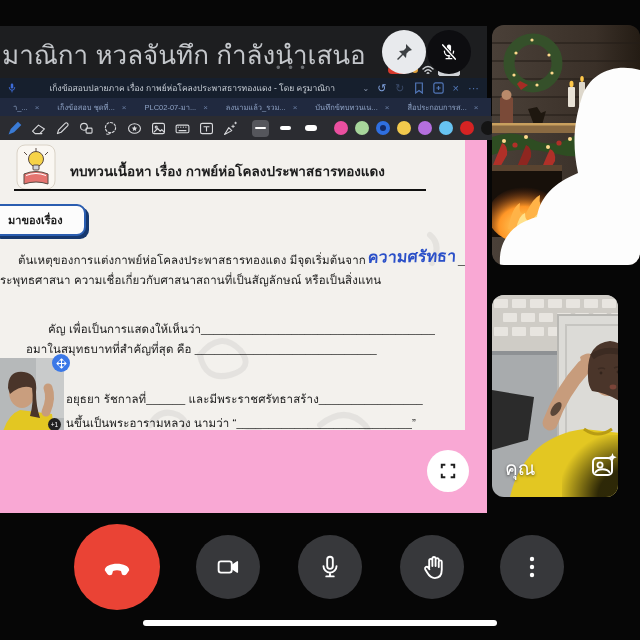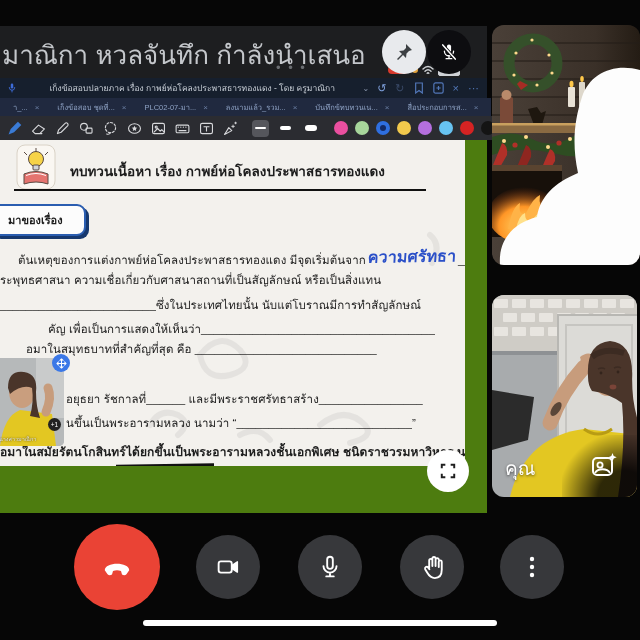--- a/index.html
+++ b/index.html
@@ -13,21 +13,21 @@
   #banner-handle{left:276px;top:34px;color:#6a6d71;font-size:13px;letter-spacing:2px;}
   .round-btn{border-radius:50%;display:flex;align-items:center;justify-content:center;}
   #pin-btn{left:382px;top:4px;width:44px;height:44px;background:#e8eaed;}
   #micoff-btn{left:427px;top:4px;width:44px;height:44px;background:#0d0d10;}
   #statusbits{left:388px;top:38px;width:96px;height:12px;display:flex;align-items:center;gap:4px;}
   .pill{width:20px;height:8px;background:#d93a2c;border-radius:4px;}
   .odot{width:6px;height:6px;background:#e2a23c;border-radius:50%;}
   .batt{width:20px;height:9px;border:1px solid #cfd2d6;border-radius:2px;background:#cfd2d6;}
 
   
-  #share{left:0;top:78px;width:487px;height:435px;background:#4d7c0f;}
+  #share{left:0;top:78px;width:487px;height:435px;background:#f9a8d4;}
   #titlebar{left:0;top:0;width:487px;height:20px;background:#161f2d;display:flex;align-items:center;}
   #titlebar .title{flex:1;text-align:center;color:#ccd2da;font-size:8.5px;white-space:nowrap;overflow:hidden;}
   #title-icons{display:flex;align-items:center;gap:9px;padding:0 8px;font-size:11px;color:#5277b8;}
   #title-icons .undo{color:#7fa0dc;} #title-icons .redo{color:#3a4a68;}
   #tabbar{left:0;top:20px;width:487px;height:18px;background:#20293f;display:flex;align-items:center;
           padding-left:4px;gap:0;}
   .tab{display:inline-flex;align-items:center;gap:7px;padding:0 9px;font-size:7.5px;color:#8ea2c4;
        white-space:nowrap;height:100%;}
   .tab .x{color:#6b7fa3;font-size:8px;}
   .tab.active{color:#f2f4f8;font-weight:bold;font-size:8px;}
@@ -38,21 +38,21 @@
   .tool svg{stroke:#d8d9dc;fill:none;stroke-width:1.3;stroke-linecap:round;stroke-linejoin:round;}
   #thick-group{display:flex;align-items:center;gap:8px;margin-left:6px;}
   .thick{width:17px;height:17px;display:flex;align-items:center;justify-content:center;border-radius:4px;}
   .thick.sel{background:#55565c;}
   .tline{background:#fff;border-radius:3px;}
   #palette{display:flex;align-items:center;gap:7px;margin-left:8px;}
   .swatch{width:14px;height:14px;border-radius:50%;flex:none;position:relative;}
   .swatch.sel::after{content:"";position:absolute;inset:4px;border-radius:50%;background:#132a66;}
 
   
-  #doc{left:0;top:62px;width:465px;height:326px;background:#f3f1ed;color:#1c1c1c;overflow:hidden;}
+  #doc{left:0;top:62px;width:465px;height:290px;background:#f3f1ed;color:#1c1c1c;overflow:hidden;}
   #doc-header{left:70px;top:20px;font-size:13.5px;font-weight:bold;white-space:nowrap;}
   #doc-hr{left:14px;top:49px;width:412px;height:2px;background:#111;}
   #topic-box{left:-10px;top:64px;width:92px;height:28px;background:#fcfcfc;border:2.5px solid #2a5db0;
              border-radius:9px;box-shadow:3px 3px 0 #16386e;display:flex;align-items:center;}
   #topic-box span{padding-left:16px;font-size:11px;font-weight:bold;}
   .dline{position:absolute;font-size:11.5px;white-space:nowrap;letter-spacing:.1px;}
   .hand{display:inline-block;color:#2b50c8;font-size:16px;font-weight:600;transform:skewX(-5deg) rotate(-1deg);
         position:relative;top:-2px;margin:0 2px;}
   #line9{font-weight:bold;font-size:12px;}
   #l9-underline{left:116px;top:324px;width:98px;height:2.5px;background:#111;transform:rotate(-.8deg);}
@@ -62,21 +62,21 @@
   #pip-name{position:absolute;left:3px;bottom:3px;font-size:5.5px;color:#eee;text-shadow:0 0 2px #000;white-space:nowrap;}
   #pip-badge{position:absolute;right:3px;bottom:15px;width:13px;height:13px;border-radius:50%;background:#222;
              color:#fff;font-size:6.5px;display:flex;align-items:center;justify-content:center;}
   #pip-move{left:52px;top:214px;width:18px;height:18px;background:#3b78e7;}
 
   #fullscreen-btn{left:427px;top:372px;width:42px;height:42px;background:#fff;}
 
   
   .tile{border-radius:12px;overflow:hidden;background:#111;}
   #tile1{left:492px;top:25px;width:148px;height:240px;}
-  #tile2{left:492px;top:295px;width:145px;height:202px;}
+  #tile2{left:492px;top:295px;width:126px;height:202px;}
   #you-label{left:13px;top:158px;font-size:19px;color:#fff;text-shadow:0 1px 3px rgba(0,0,0,.6);}
   #fx-icon{left:97px;top:155px;}
   #tile2-scrim{left:70px;top:140px;width:78px;height:62px;
       background:radial-gradient(ellipse at 80% 100%,rgba(0,0,0,.8) 30%,rgba(0,0,0,0) 75%);}
 
   
   .ctrl{border-radius:50%;display:flex;align-items:center;justify-content:center;background:#37383b;}
   #hangup{left:74px;top:524px;width:86px;height:86px;background:#ea4335;}
   #cam-btn{left:196px;top:535px;width:64px;height:64px;}
   #mic-btn{left:298px;top:535px;width:64px;height:64px;}
@@ -282,21 +282,20 @@
       <div class="abs" id="doc-hr"></div>
 
       <div class="abs" id="topic-box">
         <span>มาของเรื่อง</span>
       </div>
 
       <div class="dline" style="left:18px;top:106px;">
         <span>ต้นเหตุของการแต่งกาพย์ห่อโคลงประพาสธารทองแดง มีจุดเริ่มต้นจาก</span><span class="hand">ความศรัทธา</span><span>___</span>
       </div>
       <div class="dline" style="left:0;top:131px;">ระพุทธศาสนา ความเชื่อเกี่ยวกับศาสนาสถานที่เป็นสัญลักษณ์ หรือเป็นสิ่งแทน</div>
-      <div class="dline" style="left:0;top:156px;">________________________ซึ่งในประเทศไทยนั้น นับแต่โบราณมีการทำสัญลักษณ์</div>
       <div class="dline" style="left:0;top:180px;margin-left:48px;">คัญ เพื่อเป็นการแสดงให้เห็นว่า____________________________________</div>
       <div class="dline" style="left:26px;top:200px;">อมาในสมุทธบาทที่สำคัญที่สุด คือ ____________________________</div>
       <div class="dline" style="left:66px;top:250px;text-align:center;">อยุธยา รัชกาลที่______ และมีพระราชศรัทธาสร้าง________________</div>
       <div class="dline" style="left:66px;top:274px;">นขึ้นเป็นพระอารามหลวง นามว่า “___________________________”</div>
       <div class="dline" id="line9" style="left:0;top:302px;">อมาในสมัยรัตนโกสินทร์ได้ยกขึ้นเป็นพระอารามหลวงชั้นเอกพิเศษ ชนิดราชวรมหาวิหาร นาม</div>
       <div class="abs" id="l9-underline"></div>
 
       <div class="abs" id="pip">
         <svg width="68" height="88" viewBox="0 0 68 88">
           <rect width="68" height="88" fill="#b6b9ba"></rect>

